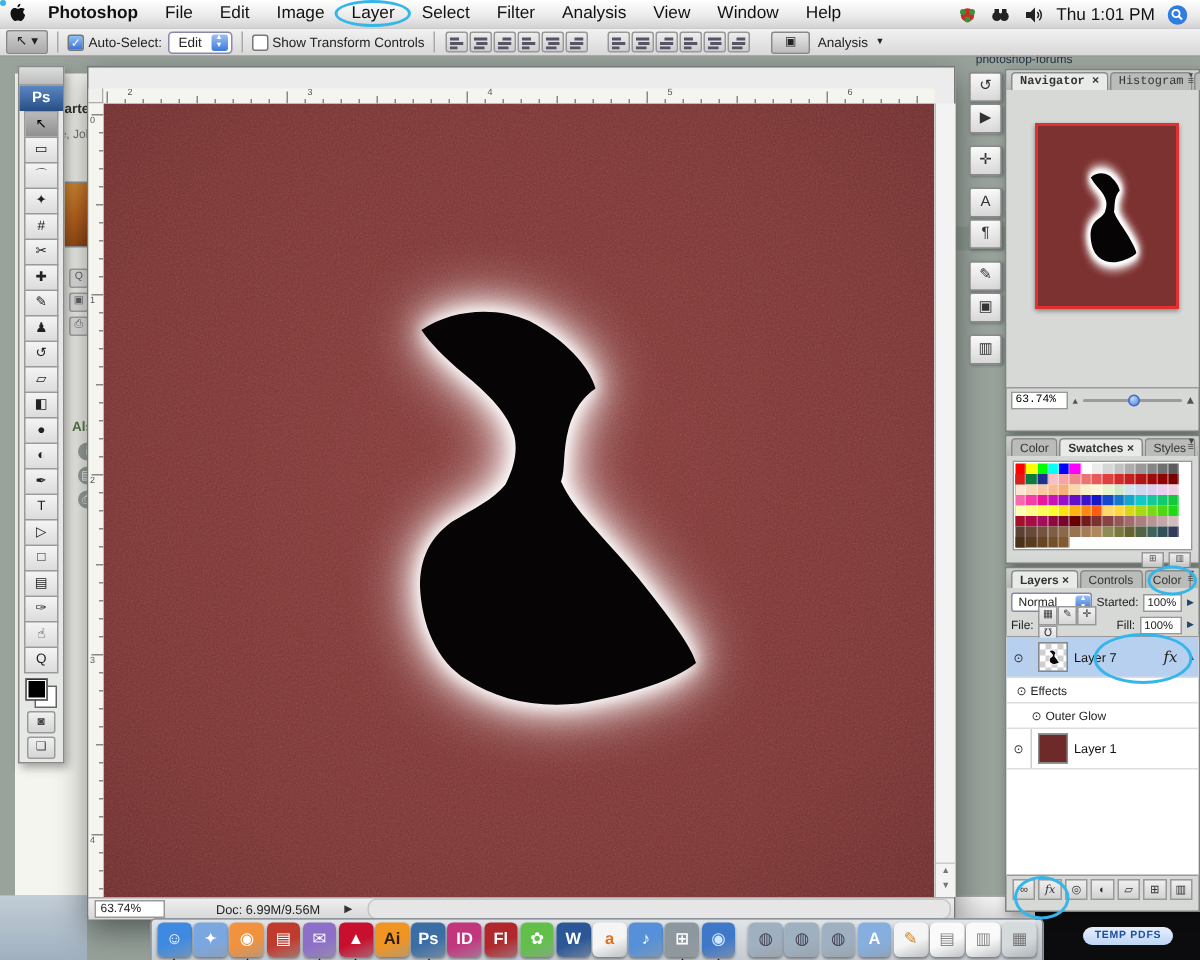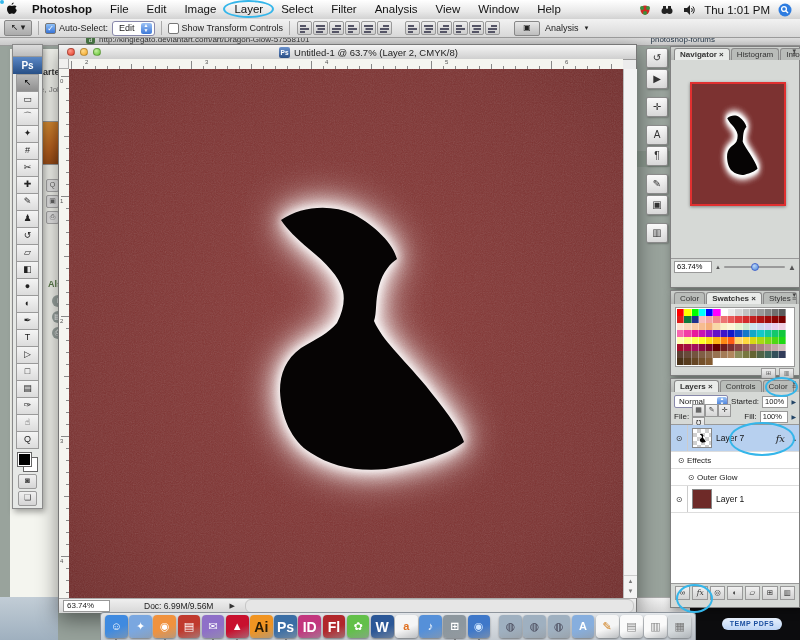--- a/index.html
+++ b/index.html
@@ -179,21 +179,21 @@
       border-radius:7px;font-size:7px;font-weight:bold;color:#1b4fa0;text-align:center;line-height:12px;
       letter-spacing:.5px;z-index:26;}
   #dock{left:100px;top:612px;width:596px;height:28px;z-index:40;
       background:linear-gradient(rgba(235,238,242,.92),rgba(200,206,214,.92));
       border:1px solid #8d949c;border-bottom:none;border-radius:4px 4px 0 0;
       display:flex;align-items:center;padding:0 4px;box-sizing:border-box;gap:1.5px;}
   .dock-item{width:23px;height:23px;border-radius:4px;position:relative;
       display:flex;align-items:center;justify-content:center;font-weight:bold;
       box-shadow:0 1px 2px rgba(0,0,0,.4);}
   .dock-item .dg{font-size:11px;line-height:1;}
-  .dock-item .dg.small{font-size:14px;}
+  .dock-item .dg.small{font-size:11px;}
   .dock-item.running::after{content:"";position:absolute;left:50%;bottom:-5px;margin-left:-3px;
       border-left:3px solid transparent;border-right:3px solid transparent;border-bottom:4px solid #111;}
   .dock-sep{width:6px;}
   
   .anno{position:absolute;border:2.5px solid #35b6ea;border-radius:50%;z-index:60;pointer-events:none;}
   #anno-panelmenu{left:765px;top:377px;width:29px;height:16px;}
   #anno-fxblob{left:729px;top:422px;width:62px;height:30px;}
   #anno-fxbtn{left:676px;top:584px;width:33px;height:25px;}
 </style>
 </head>
@@ -339,27 +339,20 @@
         </svg>
       </span></span>
   <span id="workspace">
     <span id="bridge-btn">▣</span>
     <span>Analysis</span>
     <span style="font-size:6px;">▼</span>
   </span>
 </div>
 
 <div id="browser" class="abs">
-  <div id="browser-chrome" class="abs">
-    <svg width="9" height="9" viewBox="0 0 9 9">
-        <rect width="9" height="9" rx="2" fill="#4a7a46"></rect>
-        <text x="4.5" y="7" font-size="6" fill="#fff" text-anchor="middle">d</text>
-      </svg>
-    <span id="browser-url">http://kinglegato.deviantart.com/art/Dragon-Glow-57558101</span>
-  </div>
   <span id="browser-right-text" class="abs">photoshop-forums</span>
   <div id="page-left" class="abs">
     <span class="pg-t1">Started</span>
     <span class="pg-t2">ice, Jobs</span>
     <div id="page-thumb"></div>
     <span class="pg-ico" style="top:130px;">Q</span>
     <span class="pg-ico" style="top:146px;">▣</span>
     <span class="pg-ico" style="top:162px;">⎙</span>
     <span id="page-also">Also</span>
     <span class="pg-circ" style="top:246px;">i</span>
@@ -401,29 +394,20 @@
     </div>
   <div id="fgbg">
     <span id="bg-chip"></span>
     <span id="fg-chip"></span>
   </div>
   <div class="tb-mode">◙</div>
   <div class="tb-mode">❏</div>
 </div>
 
 <div id="docwin" class="abs">
-  <div id="doc-titlebar" class="abs">
-    <span class="tl" id="tl-close"></span>
-    <span class="tl" id="tl-min"></span>
-    <span class="tl" id="tl-zoom"></span>
-    <span id="doc-title">
-      <span id="doc-ps-ico">Ps</span>
-      <span>Untitled-1 @ 63.7% (Layer 2, CMYK/8)</span>
-    </span>
-  </div>
   <div id="ruler-corner" class="abs"></div>
   <div id="ruler-top" class="abs">
       <div class="tickv" style="left: 2px; bottom: 0px; width: 1px; height: 8px;"></div>
       <div class="tickv" style="left: 14px; bottom: 0px; width: 1px; height: 3px;"></div>
       <div class="tickv" style="left: 26px; bottom: 0px; width: 1px; height: 3px;"></div>
       <div class="tickv" style="left: 38px; bottom: 0px; width: 1px; height: 3px;"></div>
       <div class="tickv" style="left: 50px; bottom: 0px; width: 1px; height: 3px;"></div>
       <div class="tickv" style="left: 62px; bottom: 0px; width: 1px; height: 5px;"></div>
       <div class="tickv" style="left: 74px; bottom: 0px; width: 1px; height: 3px;"></div>
       <div class="tickv" style="left: 86px; bottom: 0px; width: 1px; height: 3px;"></div>
@@ -577,21 +561,21 @@
     <div class="strip-gap"></div>
     <div class="strip-btn">A</div>
     <div class="strip-btn">¶</div>
     <div class="strip-gap"></div>
     <div class="strip-btn">✎</div>
     <div class="strip-btn">▣</div>
     <div class="strip-gap"></div>
     <div class="strip-btn">▥</div>
   </div>
 
-<div class="panel" style="top:46px;height:242px;">
+<div class="panel" style="top:46px;height:242px;font-family:Liberation Mono, monospace;">
   <div class="panel-tabs" id="nav-tabs">
     <span class="ptab active">Navigator ×</span>
       <span class="ptab">Histogram</span>
       <span class="ptab">Info</span>
       <span class="panel-menu">▾<br>≡</span>
   </div>
   <div id="nav-body">
     <div id="nav-thumb">
       <svg viewBox="0 0 554 529" preserveAspectRatio="none">
         <rect width="554" height="529" fill="#7c3231"></rect>

